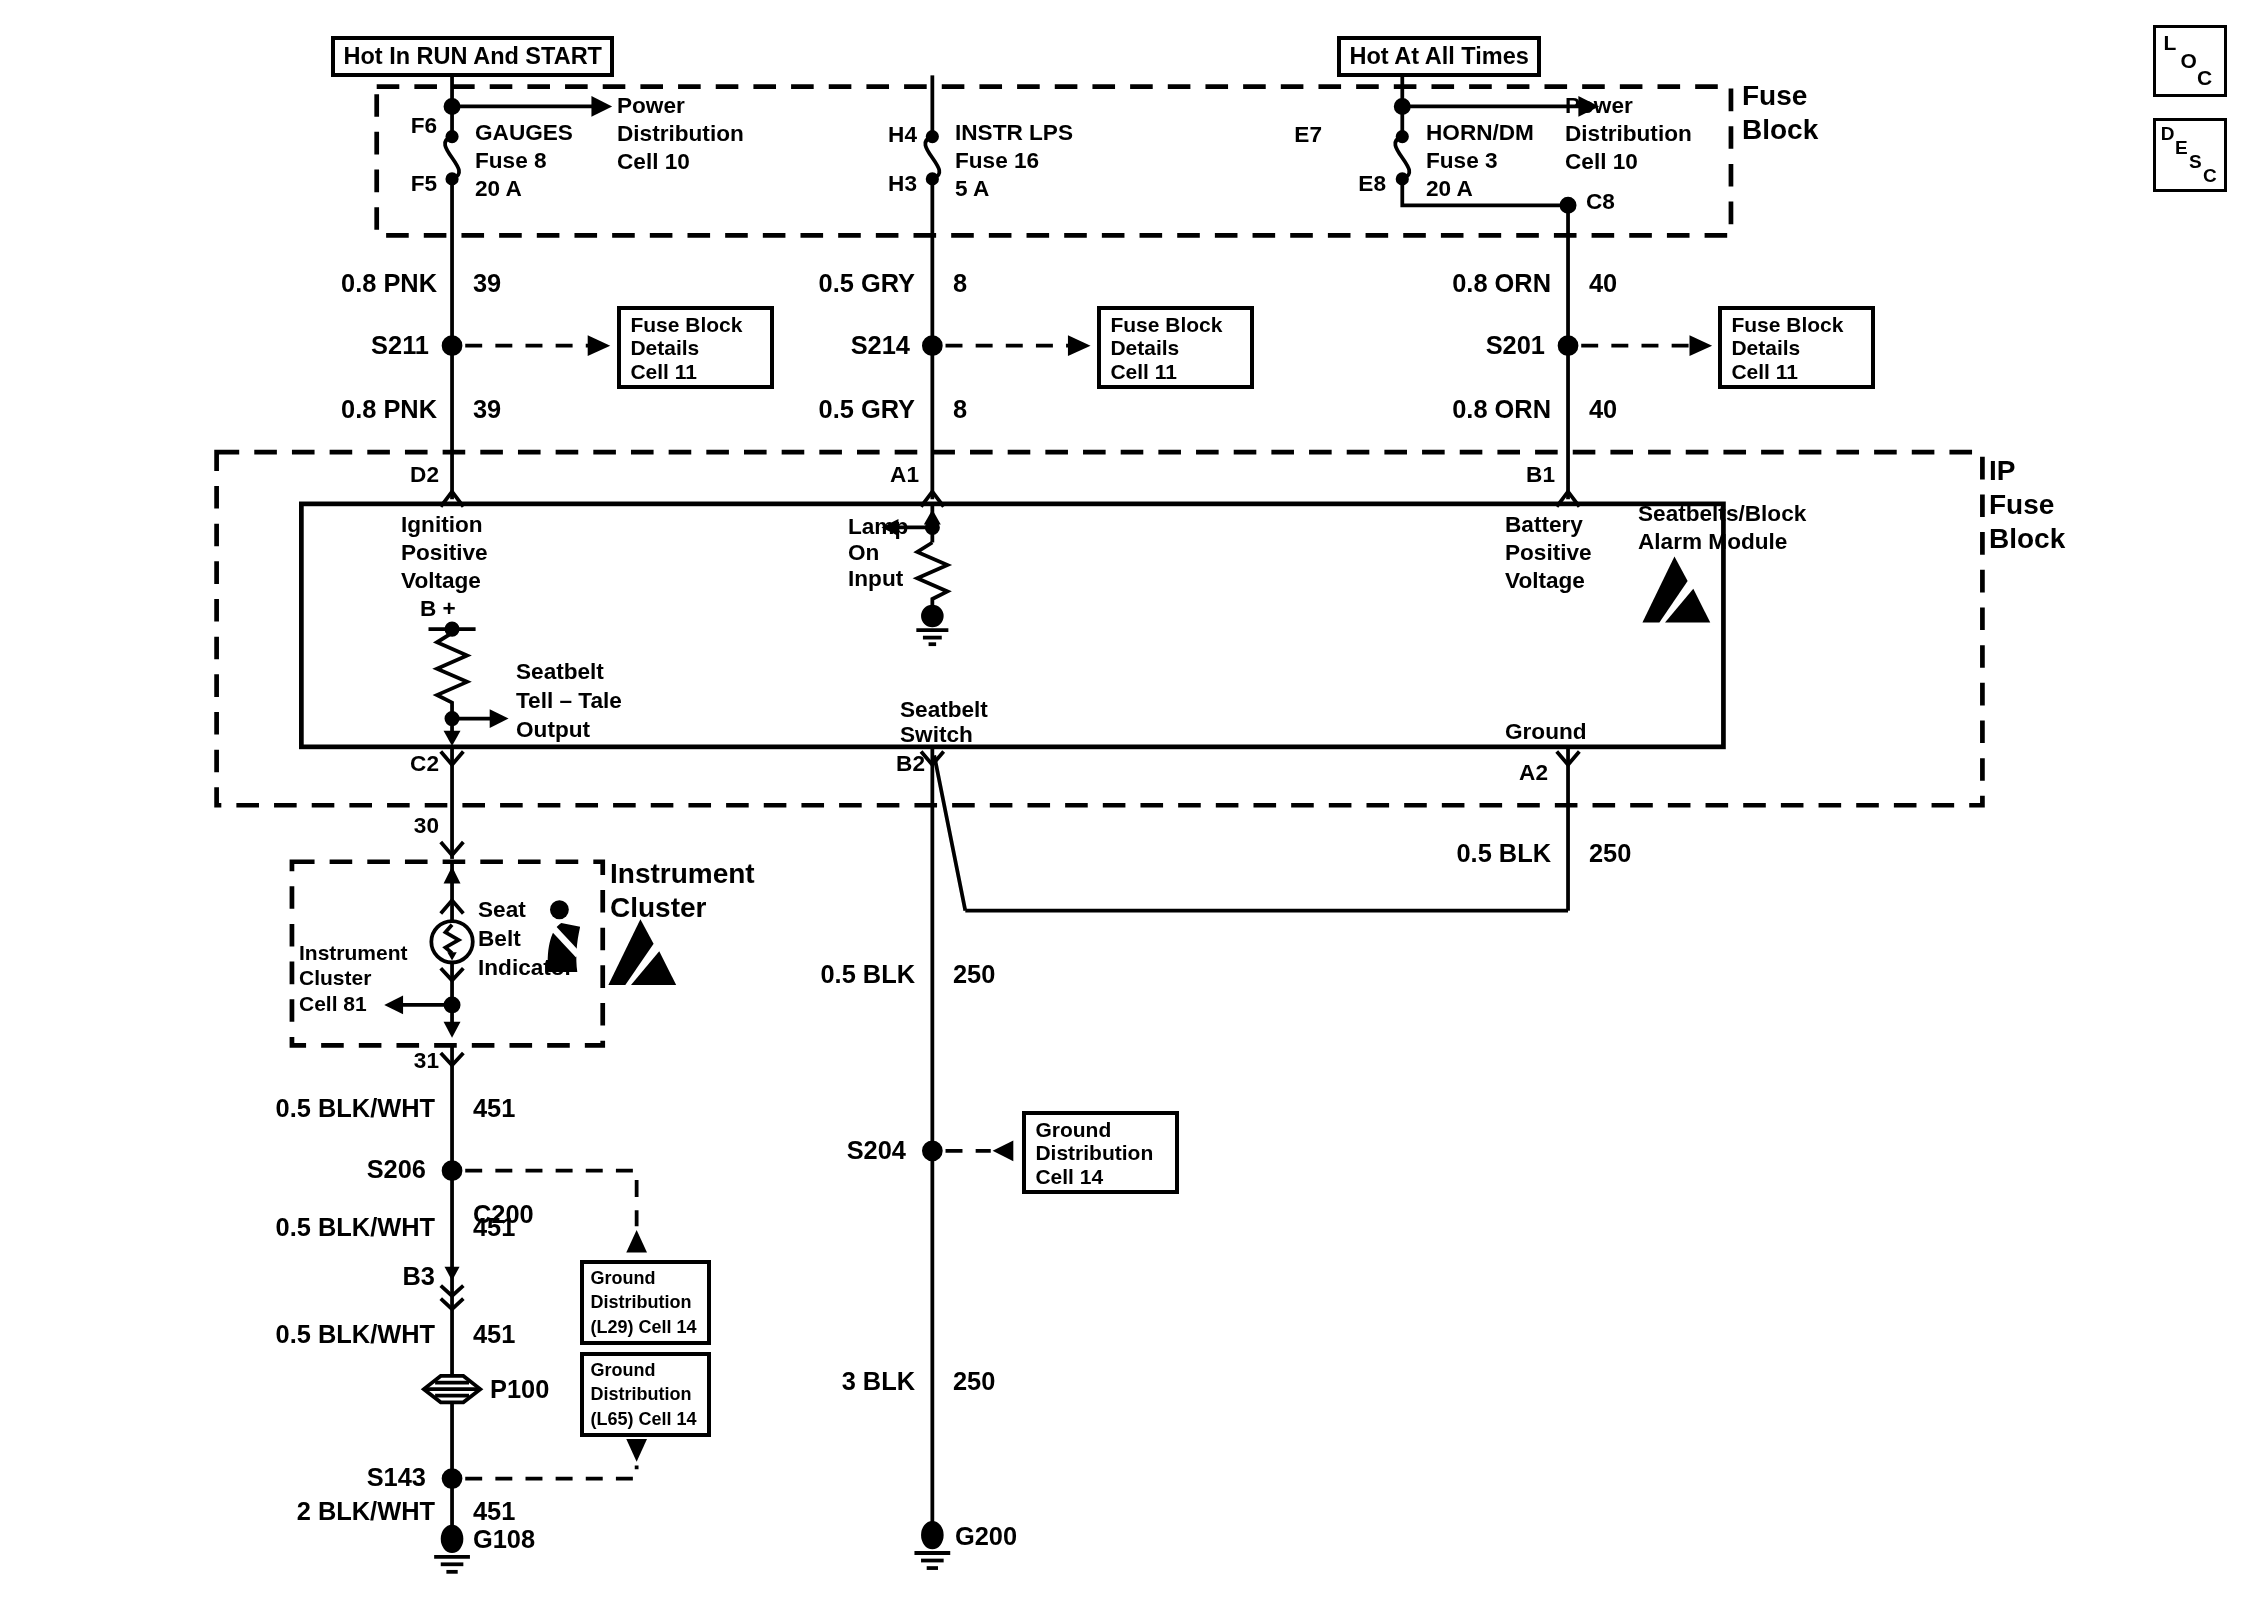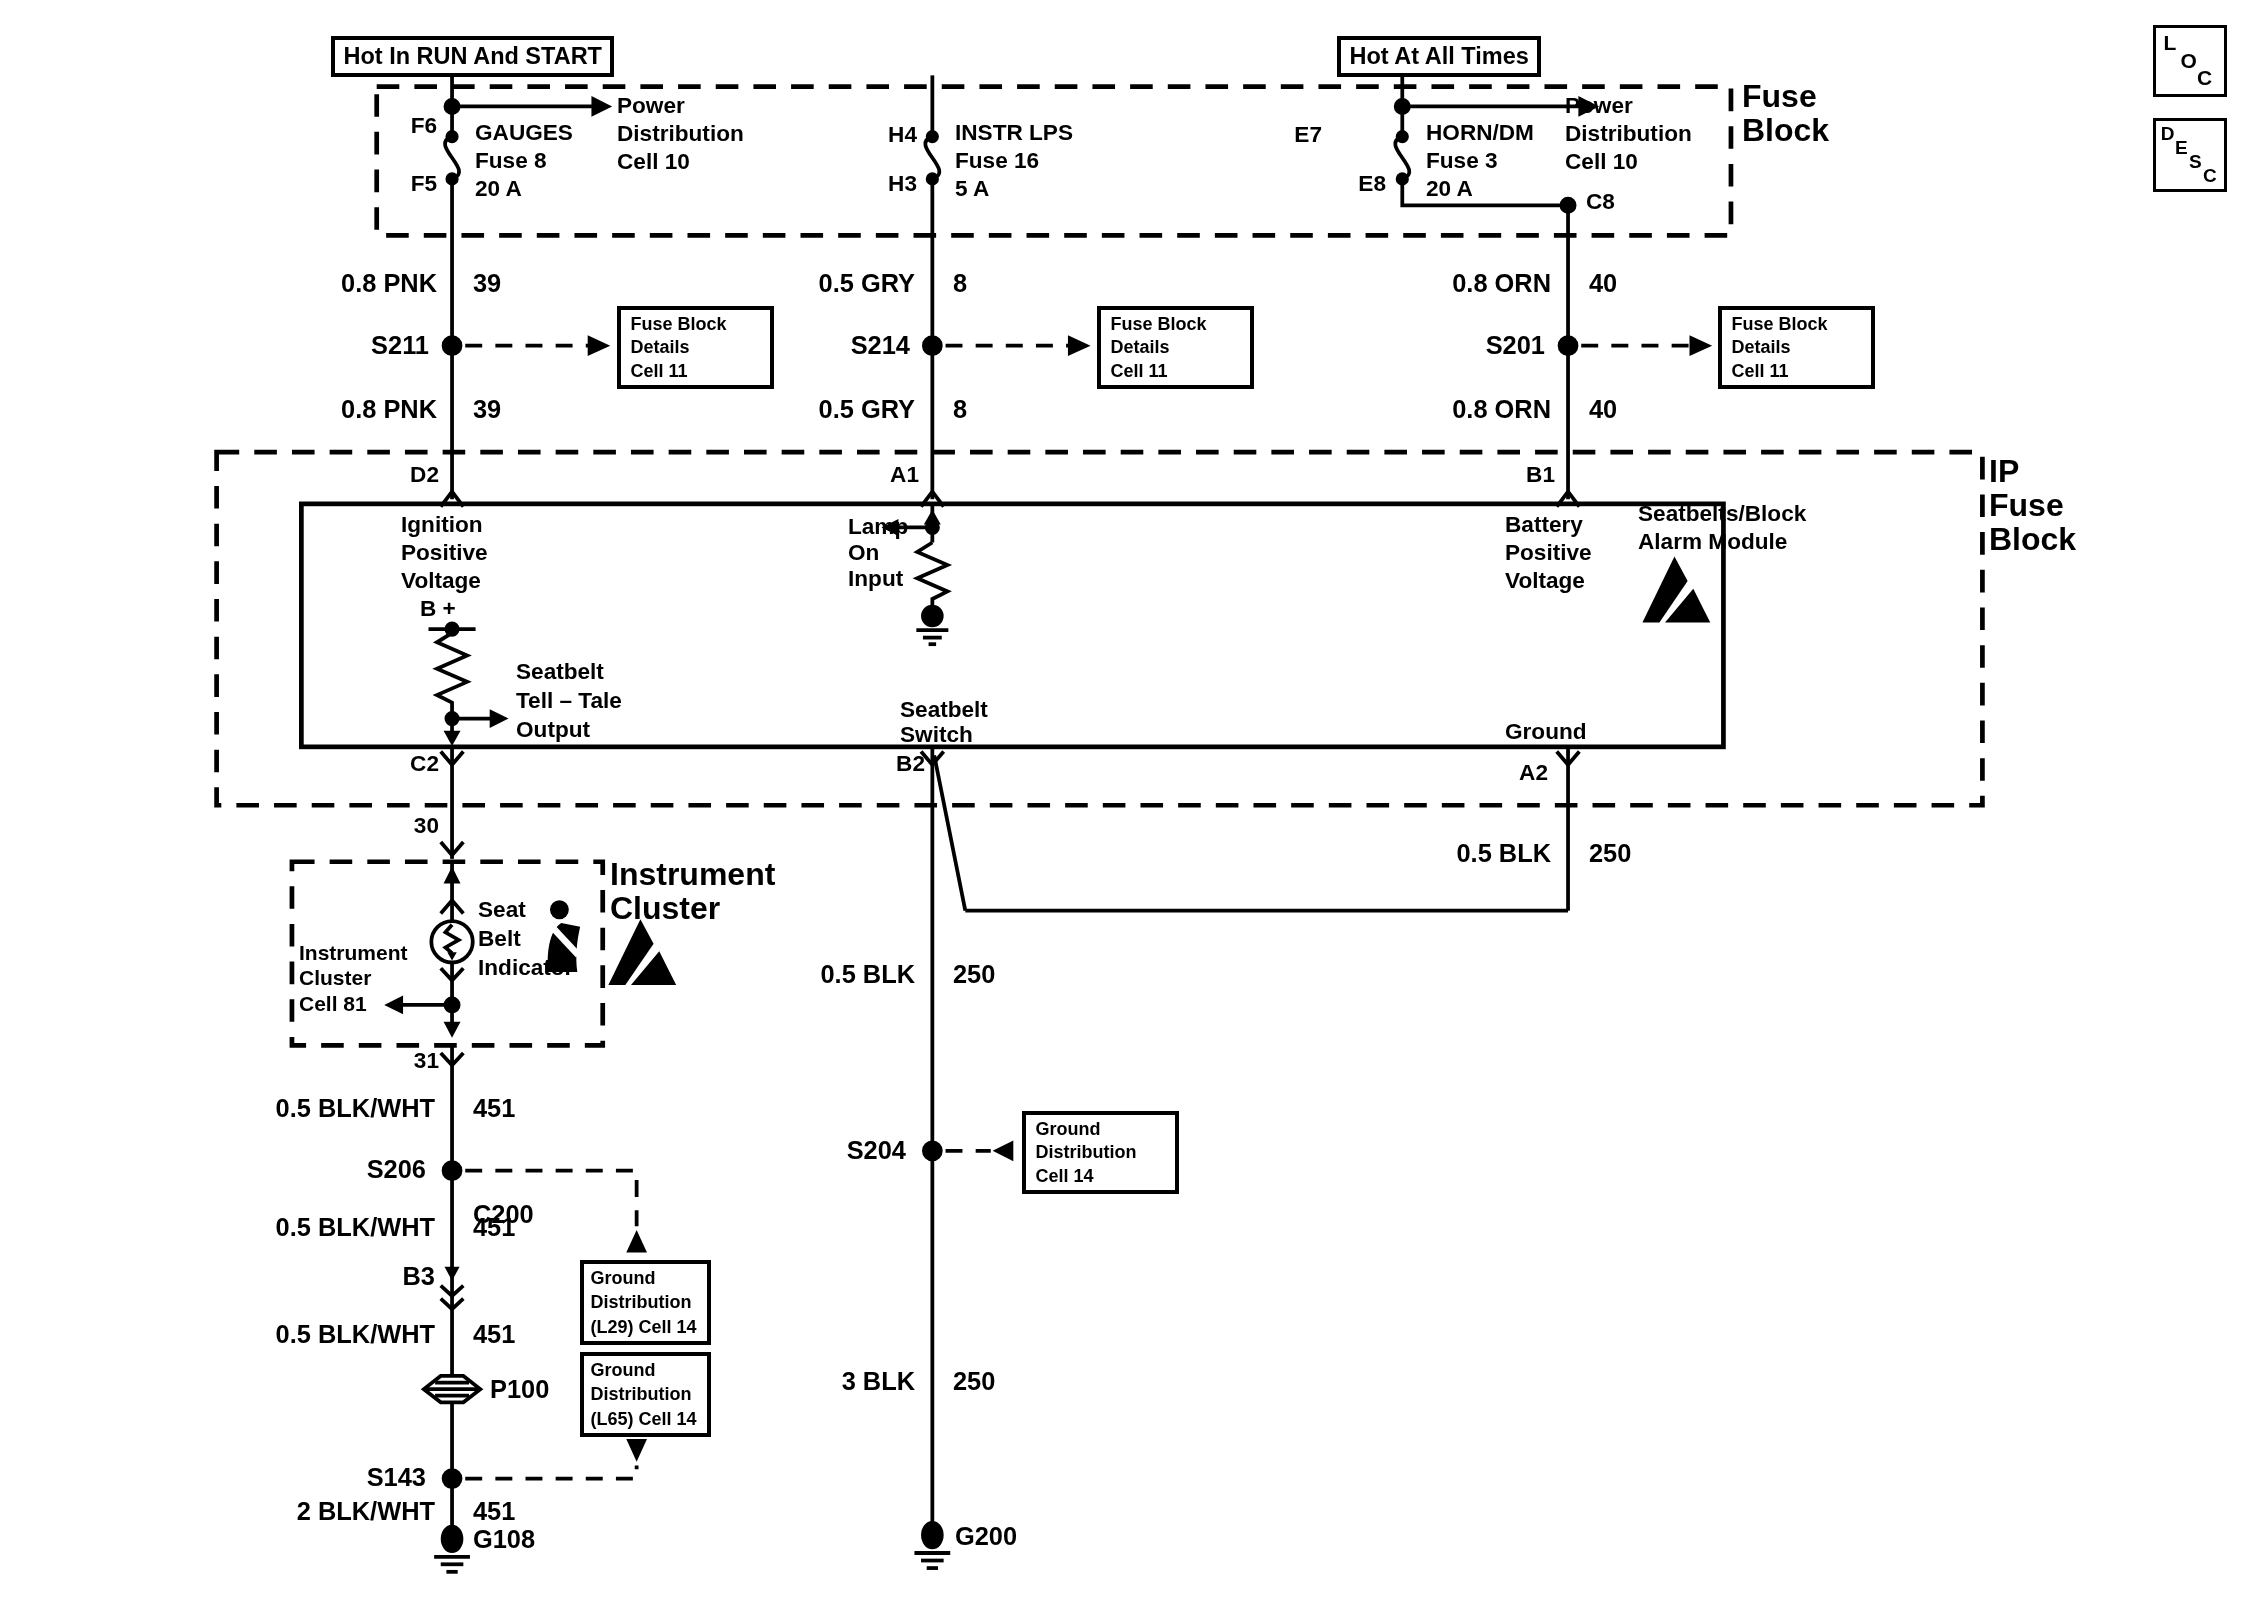--- a/index.html
+++ b/index.html
@@ -4,25 +4,25 @@
 <style>
   html,body{margin:0;padding:0;background:#fff;}
   .page{position:relative;width:2264px;height:1618px;background:#fff;
         font-family:"Liberation Sans",sans-serif;color:#000;overflow:hidden;}
   svg.overlay{position:absolute;left:0;top:0;z-index:1;}
   .lbl{position:absolute;z-index:2;font-weight:700;white-space:nowrap;}
   .r{text-align:right;}
   .f22{font-size:21px;line-height:24.5px;}
   .f24{font-size:22.6px;line-height:28px;}
   .f27{font-size:25.4px;line-height:28px;}
-  .f30{font-size:32px;line-height:34px;}
+  .f30{font-size:28px;line-height:34px;}
   .hotbox{position:absolute;z-index:2;border:4.7px solid #000;background:#fff;font-weight:700;
           font-size:23.5px;line-height:27px;padding:2.8px 8.5px;white-space:nowrap;}
   .refbox{position:absolute;z-index:2;border:4.7px solid #000;background:#fff;font-weight:700;
-          font-size:18px;line-height:23.5px;padding:2.8px 3.8px 0 9.4px;white-space:nowrap;}
+          font-size:21px;line-height:23.5px;padding:2.8px 3.8px 0 9.4px;white-space:nowrap;}
   .refbox.sm{font-size:18px;line-height:24.5px;padding:1.9px 1.9px 0 6.6px;}
   .cornerbox{position:absolute;z-index:2;border:3.8px solid #000;background:#fff;}
   .cornerbox span{position:absolute;font-weight:700;font-size:21px;}
 </style>
 </head>
 <body>
 
 <div class="page">
 
 <svg class="overlay" width="2264" height="1618" viewBox="0 0 2404 1718" fill="none" stroke="#000" stroke-width="4">

